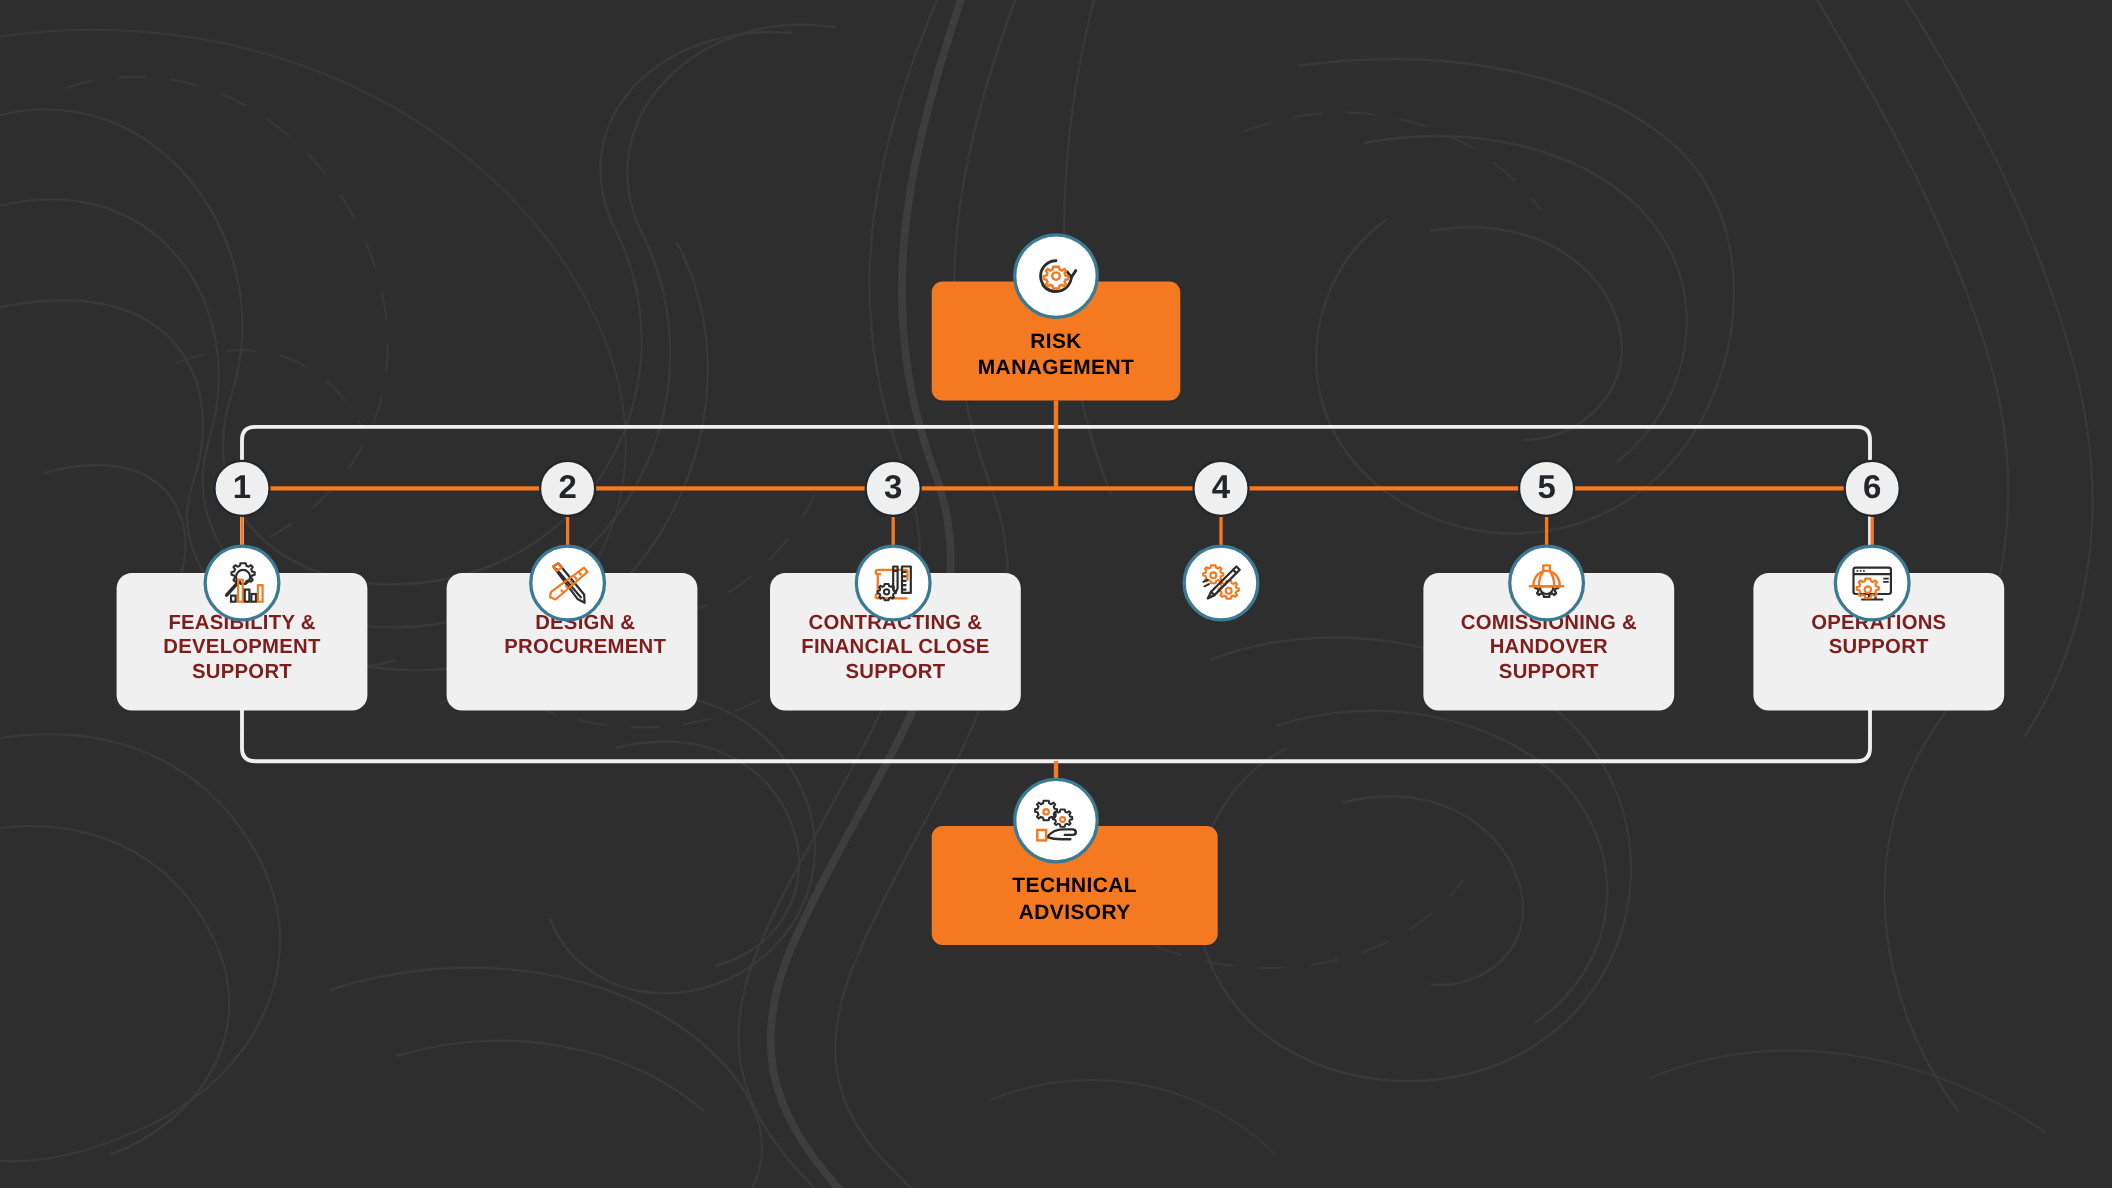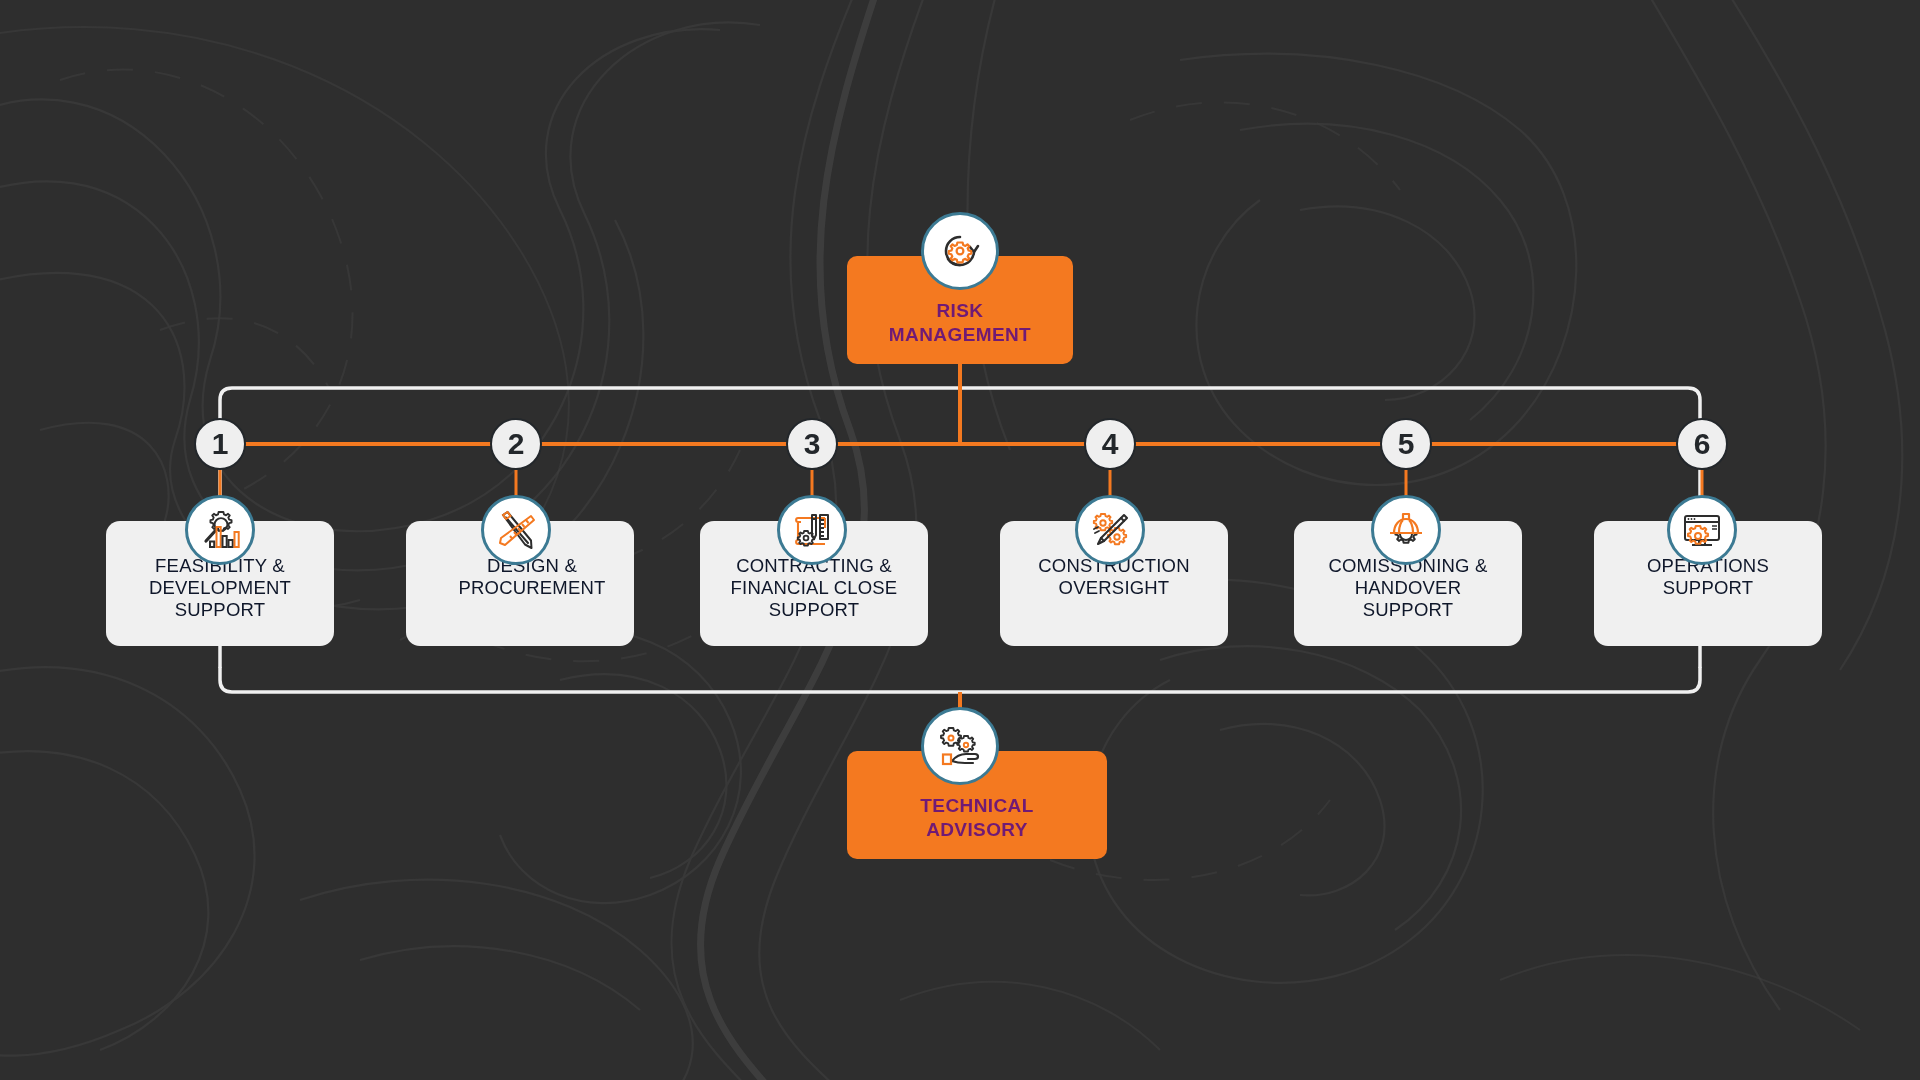--- a/index.html
+++ b/index.html
@@ -48,21 +48,21 @@
   .pill-box {
     position: absolute;
     background: #f47920;
     border-radius: 10px;
     display: flex;
     align-items: center;
     justify-content: center;
     text-align: center;
   }
   .pill-label {
-    color: #701a75;
+    color: #000000;
     font-size: 19px;
     font-weight: bold;
     line-height: 1.25;
     letter-spacing: 0.4px;
     text-transform: uppercase;
     white-space: pre-line;
   }
 
   #box-risk-management {
     left: 847px; top: 256px;
@@ -120,23 +120,23 @@
     width: 228px;
     background: #f0f0f0;
     border-radius: 14px;
     display: flex;
     align-items: flex-start;
     justify-content: center;
     padding: 34px 12px 18px;
     z-index: 4;
   }
   .stage-card-label {
-    color: #0f172a;
+    color: #7f1d1d;
     font-size: 18.5px;
-    font-weight: normal;
+    font-weight: bold;
     line-height: 1.18;
     letter-spacing: 0.2px;
     text-align: center;
     text-transform: uppercase;
     white-space: pre-line;
   }
 
   .stage-icon {
     position: absolute;
     width: 70px; height: 70px;
@@ -386,24 +386,20 @@
         <line x1="34" y1="11" x2="37" y2="14"></line>
         <line x1="14" y1="31" x2="17" y2="34"></line>
       </g>
 
       <g stroke="#2d2d2d" stroke-width="1.8" stroke-linecap="round">
         <line x1="7" y1="22" x2="11" y2="20"></line>
         <line x1="8" y1="26" x2="12" y2="24"></line>
       </g>
     </svg>
   </div>
-  <div class="stage-card" style="left:1000px; top:521px; height:125px;">
-    <div class="stage-card-label">CONSTRUCTION
-OVERSIGHT</div>
-  </div>
 
   <div class="step-number" style="left:1380px; top:418px;">
     <span>5</span>
   </div>
   <div class="stage-icon" style="left:1371px; top:495px;">
     <svg width="46" height="46" viewBox="0 0 46 46" aria-hidden="true">
 
       <g stroke="#2d2d2d" stroke-width="2" fill="none" stroke-linejoin="round">
         <path d="M23 17 l2.4 0 0.55 2.4 2.1 0.85 2 -1.45 1.7 1.7 -1.45 2 0.85 2.1 2.4 0.55 0 2.4 -2.4 0.55 -0.85 2.1 1.45 2 -1.7 1.7 -2 -1.45 -2.1 0.85 -0.55 2.4 -2.4 0 -2.4 0 -0.55 -2.4 -2.1 -0.85 -2 1.45 -1.7 -1.7 1.45 -2 -0.85 -2.1 -2.4 -0.55 0 -2.4 2.4 -0.55 0.85 -2.1 -1.45 -2 1.7 -1.7 2 1.45 2.1 -0.85 0.55 -2.4 2.4 0 Z"></path>
         <circle cx="23" cy="27" r="6"></circle>

